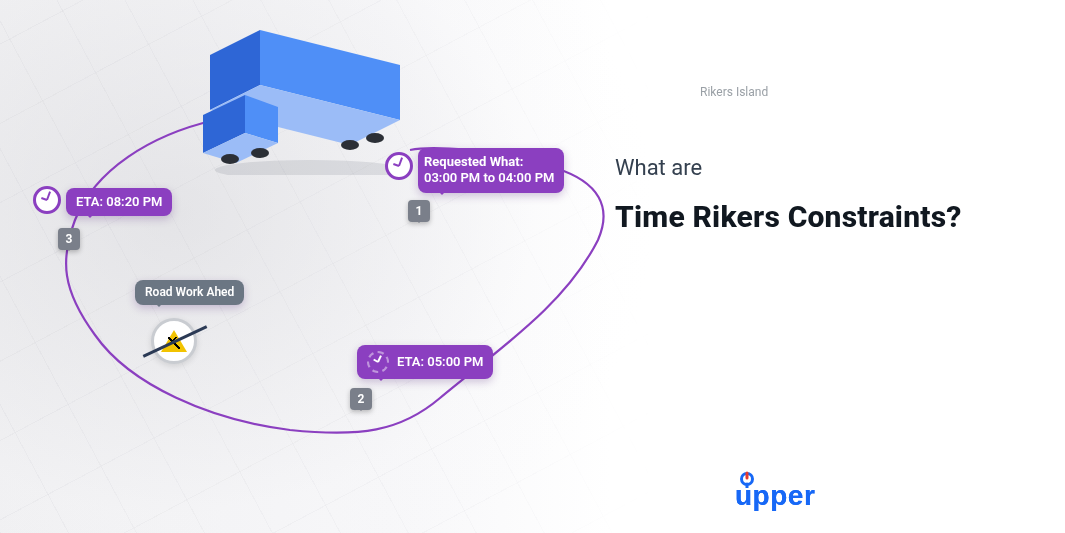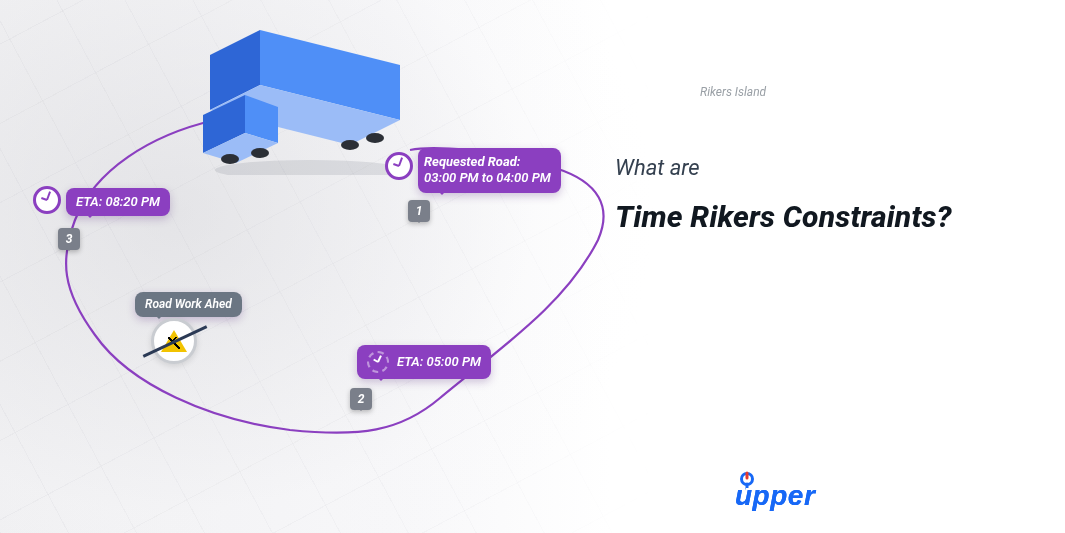--- a/index.html
+++ b/index.html
@@ -4,21 +4,20 @@
 <style>
   * { margin: 0; padding: 0; box-sizing: border-box; }
   html, body { width: 1065px; height: 533px; font-family: -apple-system, BlinkMacSystemFont, "Segoe UI", Roboto, Arial, sans-serif; overflow: hidden; }
   .canvas {
     position: relative;
     width: 871px;
     height: 533px;
     background:
       radial-gradient(ellipse 600px 500px at 20% 40%, rgba(200,200,205,0.35), rgba(245,245,247,0.15) 60%, transparent 80%),
       linear-gradient(90deg, #f0f0f2 0%, #f7f7f9 45%, #ffffff 70%, #ffffff 100%);
-    font-style: italic;
   }
   
   .map-lines {
     position: absolute; inset: 0;
     background:
       repeating-linear-gradient( 62deg, rgba(180,180,190,0.10) 0 1px, transparent 1px 60px),
       repeating-linear-gradient(-28deg, rgba(180,180,190,0.10) 0 1px, transparent 1px 70px);
     mask-image: linear-gradient(90deg, rgba(0,0,0,1) 0%, rgba(0,0,0,0.6) 55%, rgba(0,0,0,0) 75%);
     -webkit-mask-image: linear-gradient(90deg, rgba(0,0,0,1) 0%, rgba(0,0,0,0.6) 55%, rgba(0,0,0,0) 75%);
   }
@@ -189,21 +188,21 @@
       <ellipse cx="150" cy="120" rx="9" ry="5" fill="#2b2f36"></ellipse>
       <ellipse cx="175" cy="113" rx="9" ry="5" fill="#2b2f36"></ellipse>
 
       <ellipse cx="110" cy="145" rx="95" ry="10" fill="rgba(30,40,60,0.10)"></ellipse>
     </svg>
   </div>
 
   <span class="bubble-icon-outside" style="left:385px; top:152px;"></span>
   <div class="bubble outline-icon" style="left:418px; top:148px;">
     <div class="two-line">
-      <span>Requested Road:</span>
+      <span>Requested What:</span>
       <span>03:00 PM to 04:00 PM</span>
     </div>
   </div>
   <div class="wp" style="left:408px; top:200px;">
     <span>1</span>
   </div>
 
   <div class="bubble dashed" style="left:333px; top:345px;margin-left:24px;">
     <span class="clock"></span>
     <span>ETA: 05:00 PM</span>
@@ -213,21 +212,21 @@
   </div>
 
   <span class="bubble-icon-outside" style="left:33px; top:186px;"></span>
   <div class="bubble" style="left:66px; top:188px; padding-left:10px;">
     <span>ETA: 08:20 PM</span>
   </div>
   <div class="wp" style="left:58px; top:228px;">
     <span>3</span>
   </div>
 
-  <div class="bubble gray" style="left:135px; top:292px; font-size:12px; padding:5px 10px;">
+  <div class="bubble gray" style="left:135px; top:280px; font-size:12px; padding:5px 10px;">
     <span>Road Work Ahed</span>
   </div>
   <div class="roadwork" style="left:151px; top:318px;">
     <div class="tri"></div>
   </div>
   <div class="roadwork-slash" style="left:140px; top:340px;"></div>
 
   <div class="text-block">
     <div class="lead">What are</div>
     <h1>Time Rikers Constraints?</h1>

